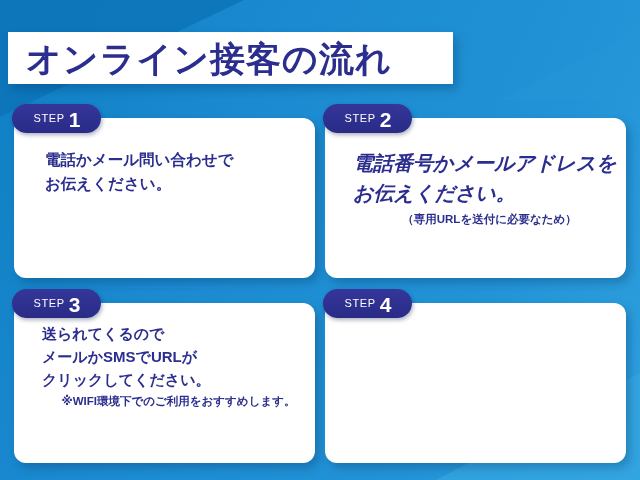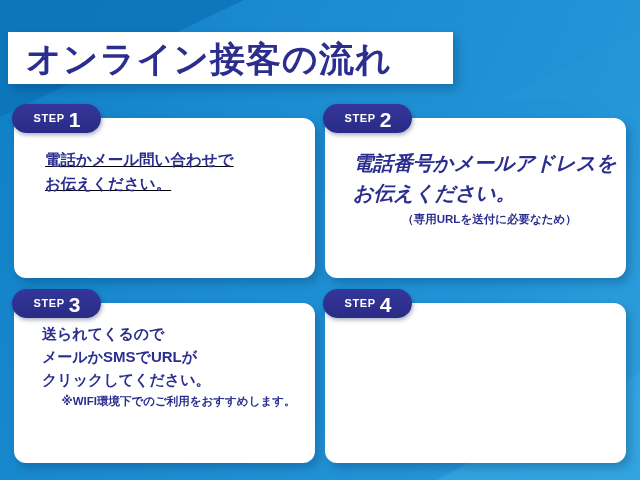--- a/index.html
+++ b/index.html
@@ -128,21 +128,21 @@
     background: linear-gradient(180deg, #35369a 0%, #292b86 100%);
     display: flex;
     align-items: center;
     justify-content: center;
     gap: 4px;
     box-shadow: 1px 2px 4px rgba(0, 30, 70, 0.35);
   }
   .badge-word {
     color: #ffffff;
     font-size: 11px;
-    font-weight: bold;
+    font-weight: normal;
     letter-spacing: .6px;
     line-height: 1;
     padding-bottom: 1px;
   }
   .badge-num {
     color: #ffffff;
     font-size: 21px;
     font-weight: bold;
     line-height: 1;
     position: relative;
@@ -163,21 +163,21 @@
     font-size: 11.5px;
     line-height: 1.5;
     color: #2b2e8e;
     font-weight: 600;
     white-space: nowrap;
     margin-top: 2px;
     text-align: center;
   }
 
   
-  .card.s1 .card-body { padding-top: 30px; text-decoration: underline; }
+  .card.s1 .card-body { padding-top: 30px; }
   .card.s2 .card-body { padding-top: 30px; padding-left: 28px; }
   .card.s3 .card-body { padding-top: 20px; padding-left: 28px; }
   .card.s4 .card-body { padding-top: 32px; padding-left: 28px; }
   .card.s3 .line { font-size: 15px; }
   .card.s2 .line { font-size: 20px; font-style: italic; }
 </style>
 </head>
 <body>
 
 <div id="poster">

